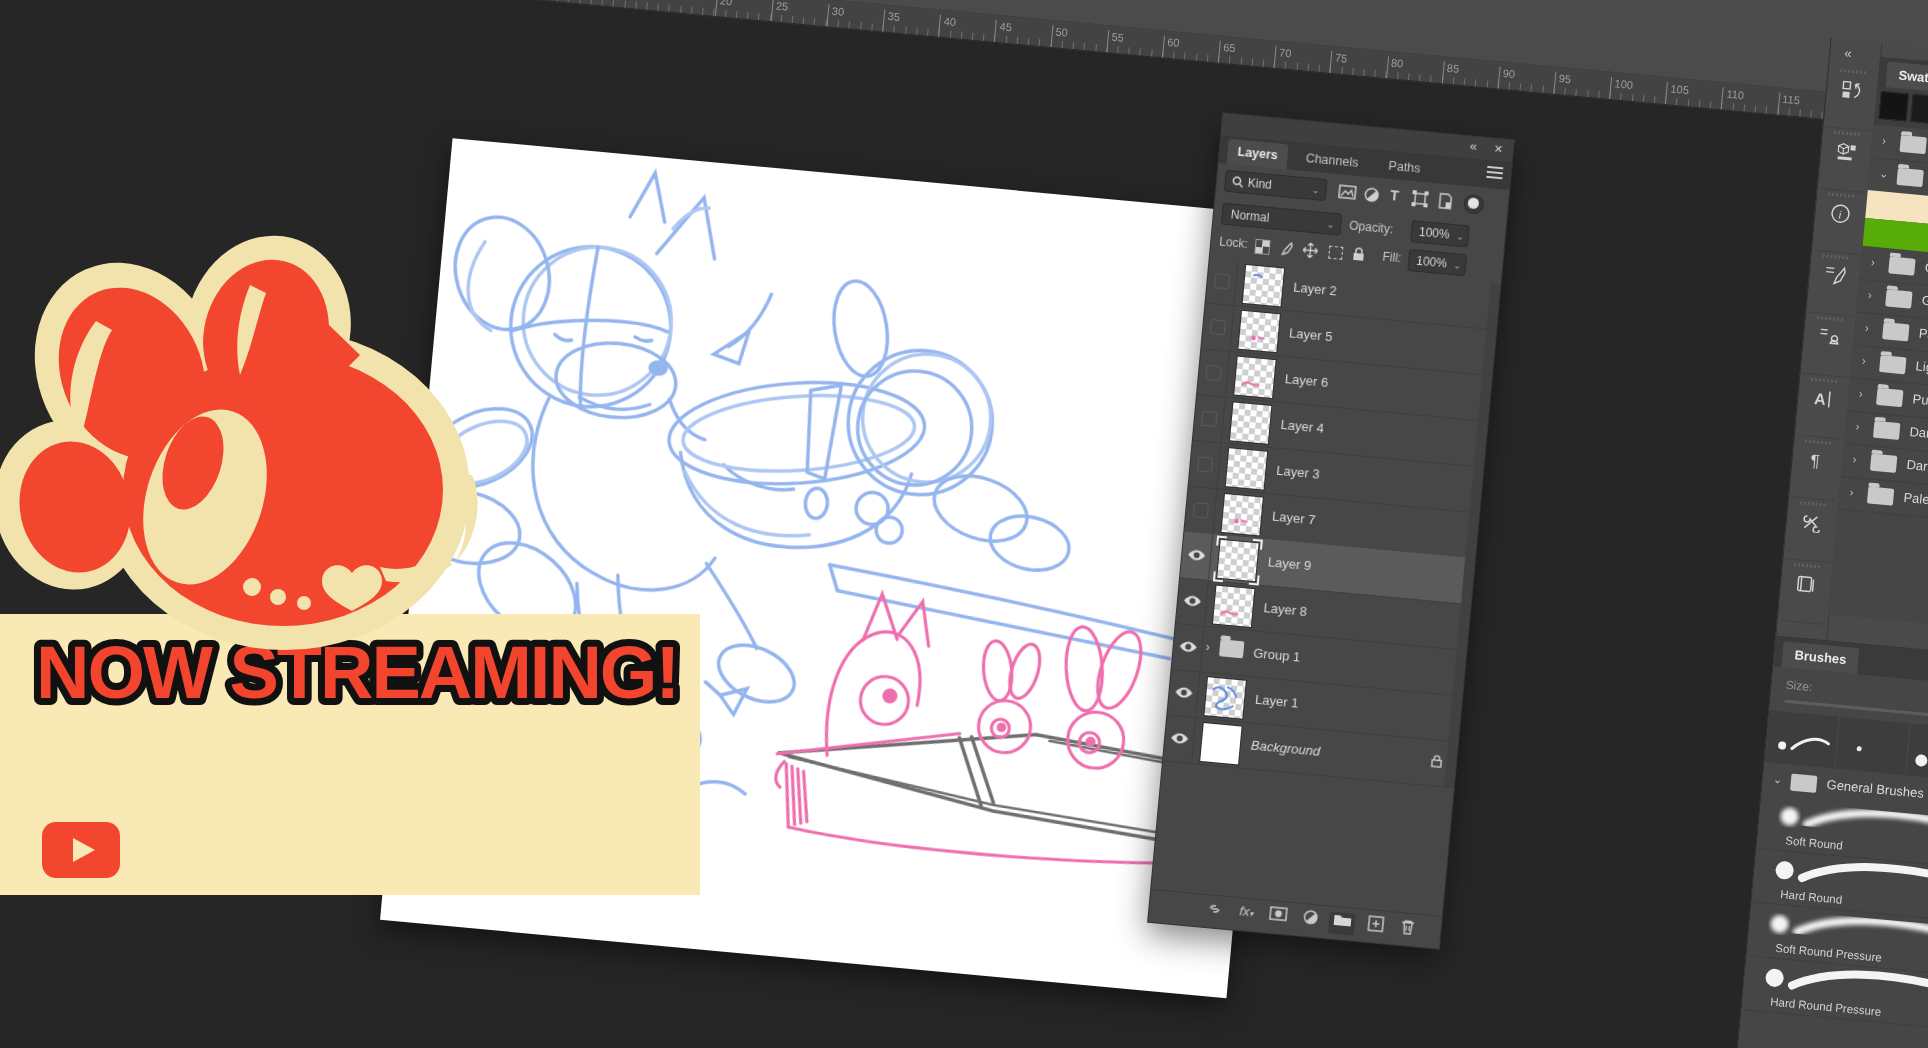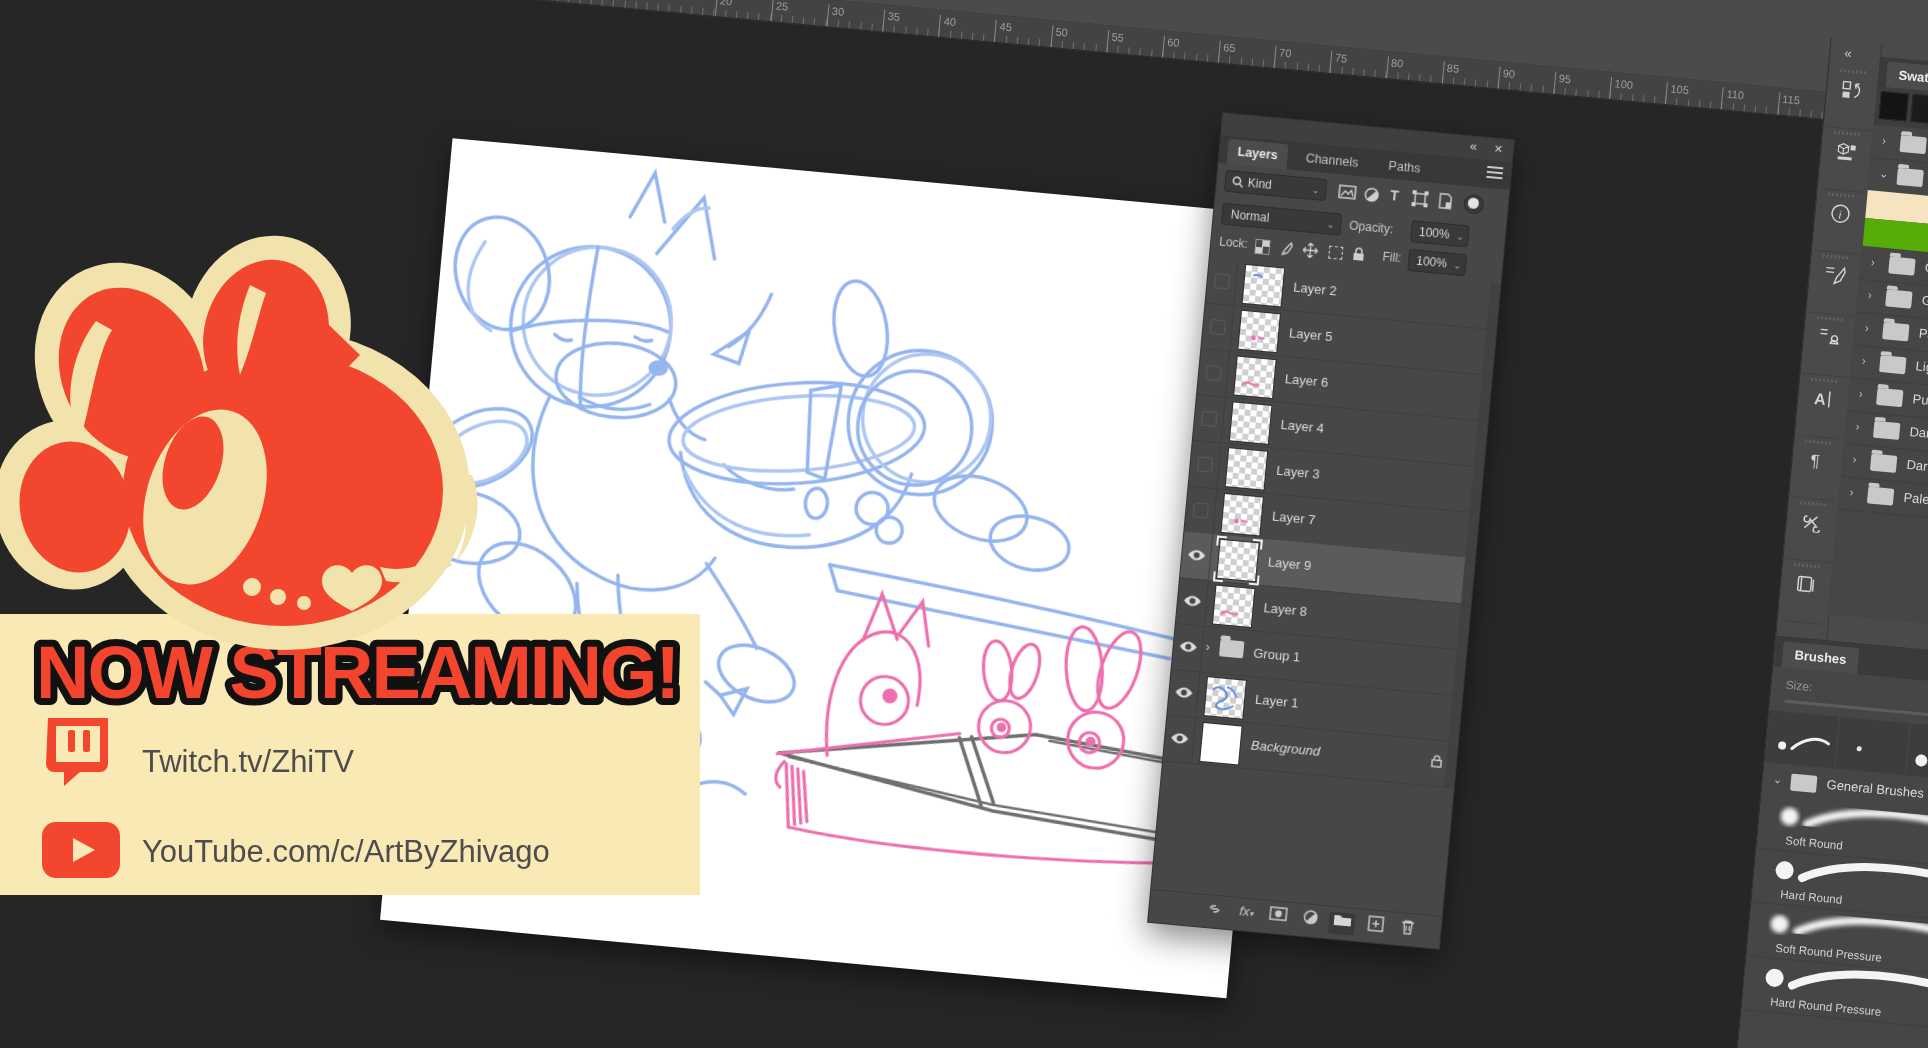--- a/index.html
+++ b/index.html
@@ -698,36 +698,26 @@
         </div>
     </div>
   </div>
 </div>
 
 <div class="banner">
   <svg class="stream-title" width="670" height="110">
     <text x="10" y="80" font-family="Liberation Sans, sans-serif" font-size="74" font-weight="bold" letter-spacing="-2" fill="#F3442D" stroke="#111111" stroke-width="14" paint-order="stroke" stroke-linejoin="round">NOW STREAMING!</text>
   </svg>
 
-  <div class="social-row" style="top:102px;width:640px;height:92px;">
-    <svg width="70" height="86">
-      <path d="M6,0 H66 V46 a8,8 0 0 1 -8,8 H38 L22,68 V54 H12 a8,8 0 0 1 -8,-8 Z" fill="#F3462F" transform="translate(0,2)"></path>
-      <rect x="14" y="10" width="44" height="36" fill="#F8E9B5"></rect>
-      <rect x="26" y="14" width="7" height="22" rx="2" fill="#F3462F"></rect>
-      <rect x="41" y="14" width="7" height="22" rx="2" fill="#F3462F"></rect>
-    </svg>
-    <span class="social-text">Twitch.tv/ZhiTV</span>
-  </div>
 
   <div class="social-row" style="top:208px;width:640px;height:60px;">
     <svg width="78" height="56">
       <rect x="0" y="0" width="78" height="56" rx="14" fill="#F3462F"></rect>
       <path d="M31,16 L53,28 L31,40 Z" fill="#F8E9B5"></path>
     </svg>
-    <span class="social-text">YouTube.com/c/ArtByZhivago</span>
   </div>
 </div>
 
 <svg class="logo" viewBox="0 0 525 430">
   <g fill="#F2E3AC">
     <ellipse cx="130" cy="135" rx="92" ry="110" transform="rotate(-24 130 135)"></ellipse>
     <ellipse cx="268" cy="95" rx="82" ry="95" transform="rotate(14 268 95)"></ellipse>
     <ellipse cx="285" cy="255" rx="185" ry="160"></ellipse>
     <ellipse cx="70" cy="270" rx="75" ry="85" transform="rotate(-12 70 270)"></ellipse>
   </g>

